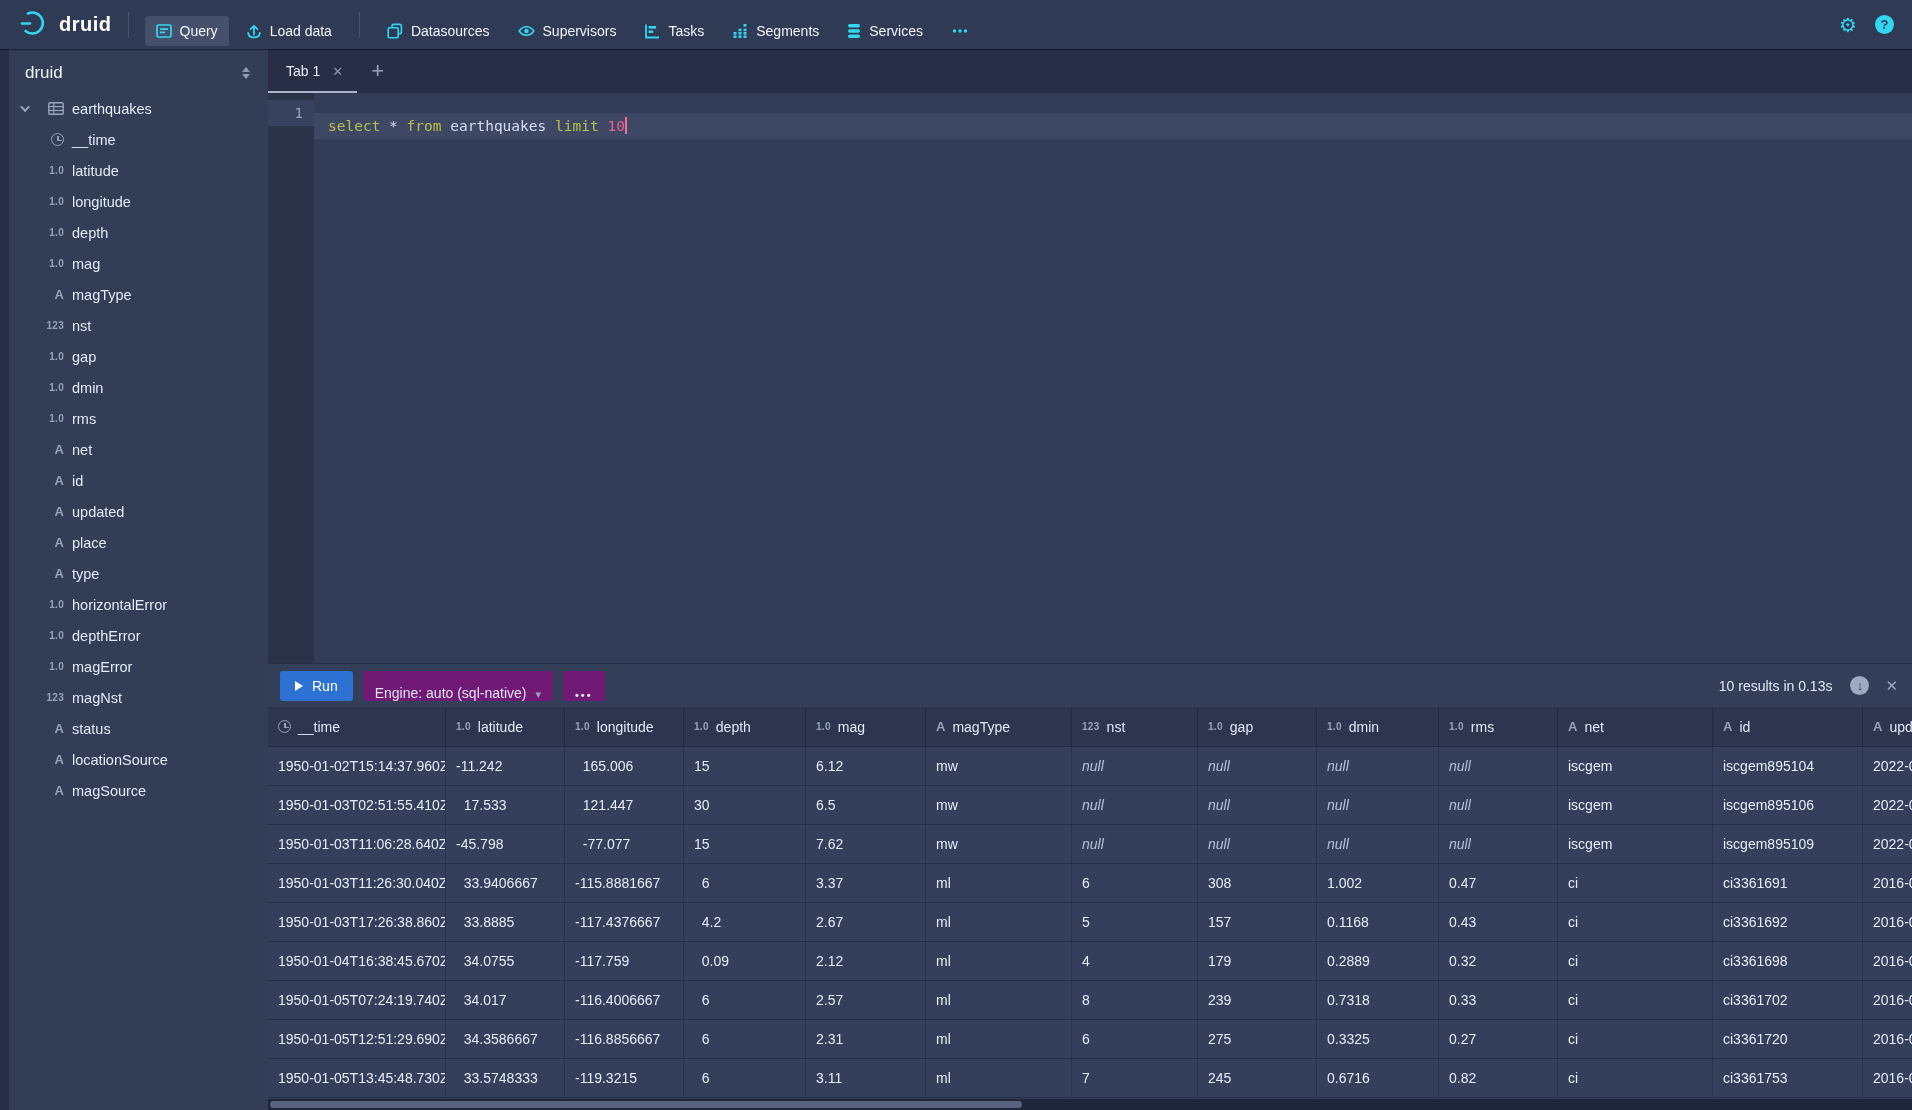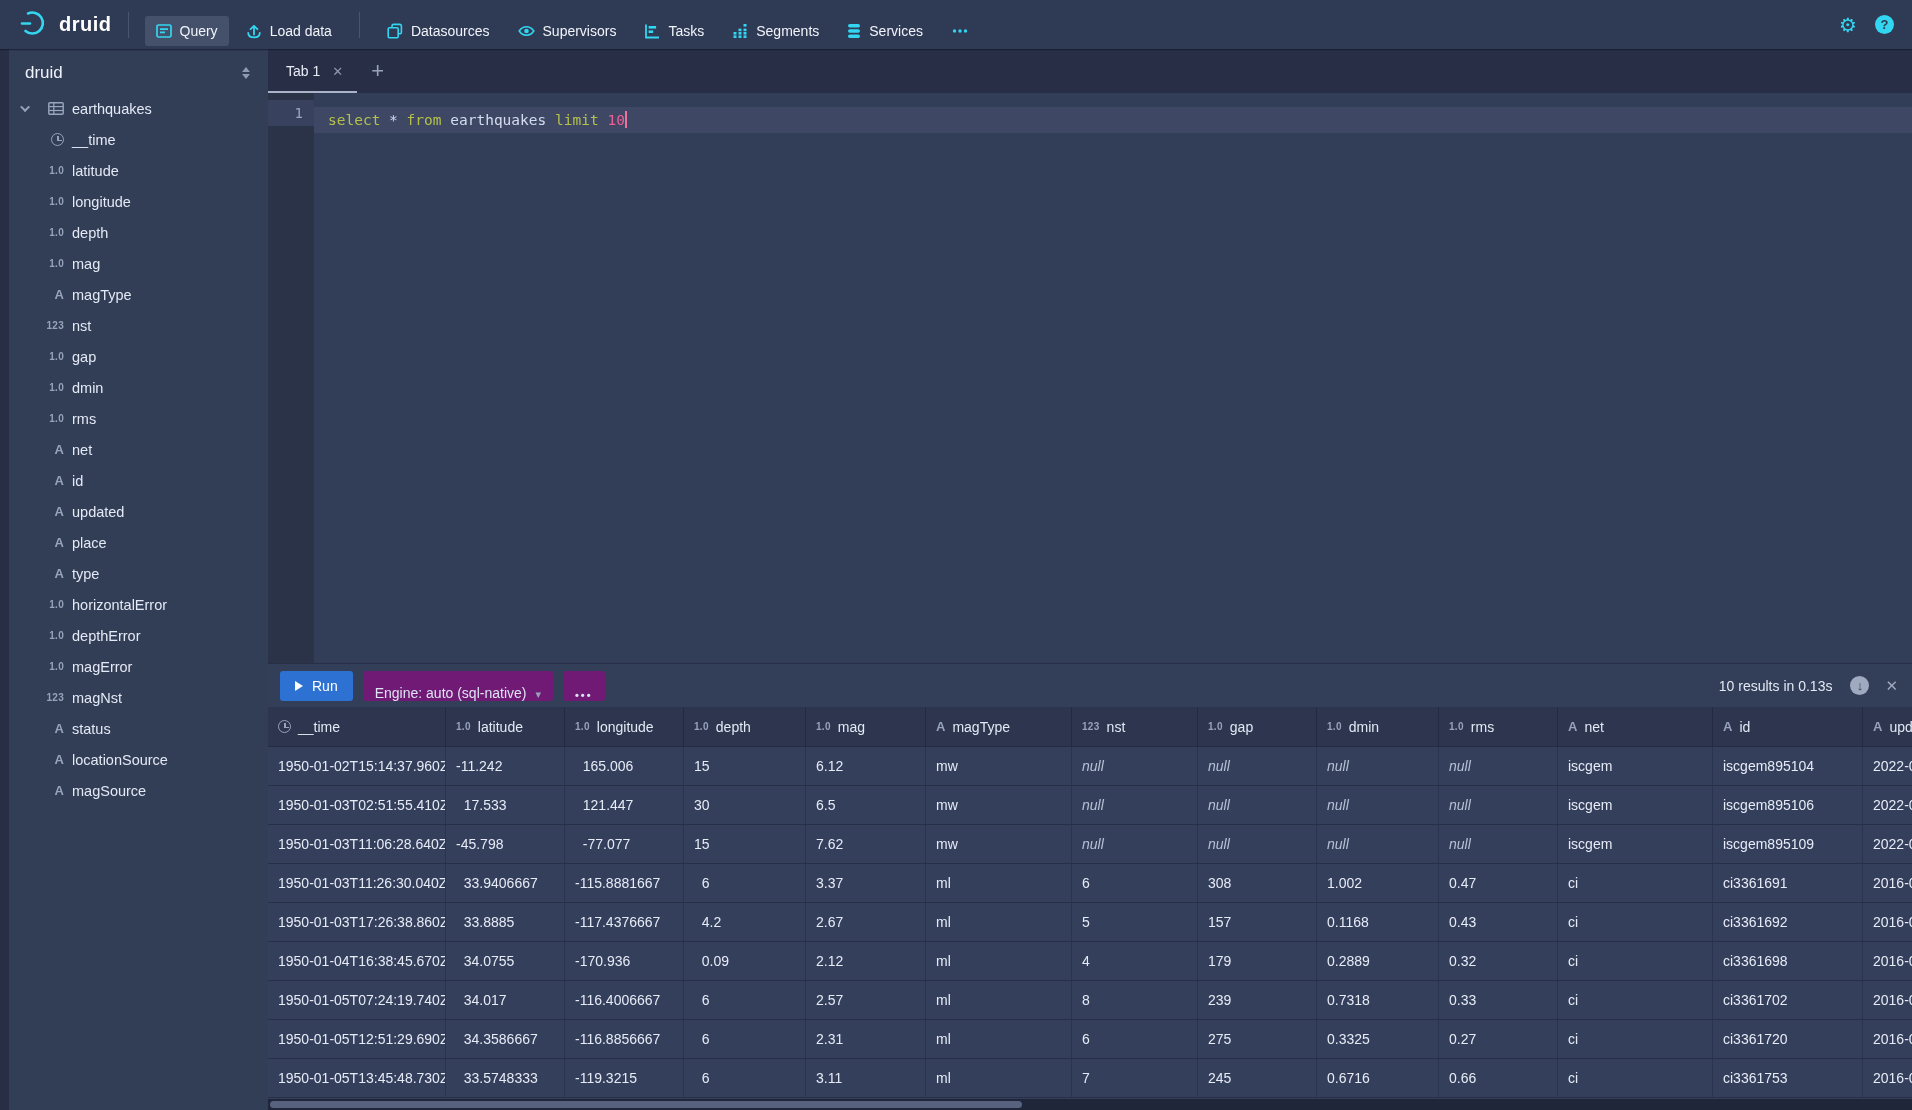--- a/index.html
+++ b/index.html
@@ -55,21 +55,21 @@
   .tab.active { box-shadow:inset 0 -2px 0 #aab4c9; }
   .tabx { color:#8d98b0; font-size:13px; cursor:pointer; }
   .tabplus { display:flex; align-items:center; padding:0 14px; color:#98a3b9; font-size:22px;
     font-weight:300; cursor:pointer; }
 
   .editor { flex:1; display:flex; background:#323d57; position:relative; cursor:text; }
   .gutter { width:46px; background:#2b3349; padding-top:7px; }
   .gnum { height:26px; line-height:26px; text-align:right; padding-right:11px; color:#9aa5bf;
     font-family:"DejaVu Sans Mono", monospace; font-size:14px; }
   .gnum.active { background:#38415d; }
-  .code { flex:1; padding-top:14px; font-family:"DejaVu Sans Mono", monospace; font-size:14.5px; }
+  .code { flex:1; padding-top:20px; font-family:"DejaVu Sans Mono", monospace; font-size:14.5px; }
   .codeline { height:26px; line-height:26px; padding-left:14px; white-space:pre; }
   .codeline.active { background:#3e4865; }
   .tok-keyword { color:#b4c04a; }
   .tok-plain { color:#d6dcef; }
   .tok-number { color:#ee5f96; }
   .cursor { display:inline-block; width:2px; height:17px; background:#f06f9f; vertical-align:-3px; }
 
   
   .runbar { height:44px; display:flex; align-items:center; gap:10px; padding:0 14px 0 12px;
     background:#333e59; box-shadow:0 -1px 0 #252c42 inset 0 0; border-top:1px solid #272e45; }
@@ -557,21 +557,21 @@
             <div class="td" style="width:119px">157</div>
             <div class="td" style="width:122px">0.1168</div>
             <div class="td" style="width:119px">0.43</div>
             <div class="td" style="width:155px">ci</div>
             <div class="td" style="width:150px">ci3361692</div>
             <div class="td" style="width:160px">2016-0</div>
           </div>
           <div class="trow">
             <div class="td" style="width:178px">1950-01-04T16:38:45.670Z</div>
             <div class="td" style="width:119px"><span class="gh">0</span>34.0755</div>
-            <div class="td" style="width:119px">-170.936</div>
+            <div class="td" style="width:119px">-117.759</div>
             <div class="td" style="width:122px"><span class="gh">0</span>0.09</div>
             <div class="td" style="width:120px">2.12</div>
             <div class="td" style="width:146px">ml</div>
             <div class="td" style="width:126px">4</div>
             <div class="td" style="width:119px">179</div>
             <div class="td" style="width:122px">0.2889</div>
             <div class="td" style="width:119px">0.32</div>
             <div class="td" style="width:155px">ci</div>
             <div class="td" style="width:150px">ci3361698</div>
             <div class="td" style="width:160px">2016-0</div>
@@ -609,21 +609,21 @@
           <div class="trow">
             <div class="td" style="width:178px">1950-01-05T13:45:48.730Z</div>
             <div class="td" style="width:119px"><span class="gh">0</span>33.5748333</div>
             <div class="td" style="width:119px">-119.3215</div>
             <div class="td" style="width:122px"><span class="gh">0</span>6</div>
             <div class="td" style="width:120px">3.11</div>
             <div class="td" style="width:146px">ml</div>
             <div class="td" style="width:126px">7</div>
             <div class="td" style="width:119px">245</div>
             <div class="td" style="width:122px">0.6716</div>
-            <div class="td" style="width:119px">0.66</div>
+            <div class="td" style="width:119px">0.82</div>
             <div class="td" style="width:155px">ci</div>
             <div class="td" style="width:150px">ci3361753</div>
             <div class="td" style="width:160px">2016-0</div>
           </div>
         </div>
       <div class="partialrow"></div>
     </div>
 
     <div class="hscroll">
       <div class="hthumb"></div>

